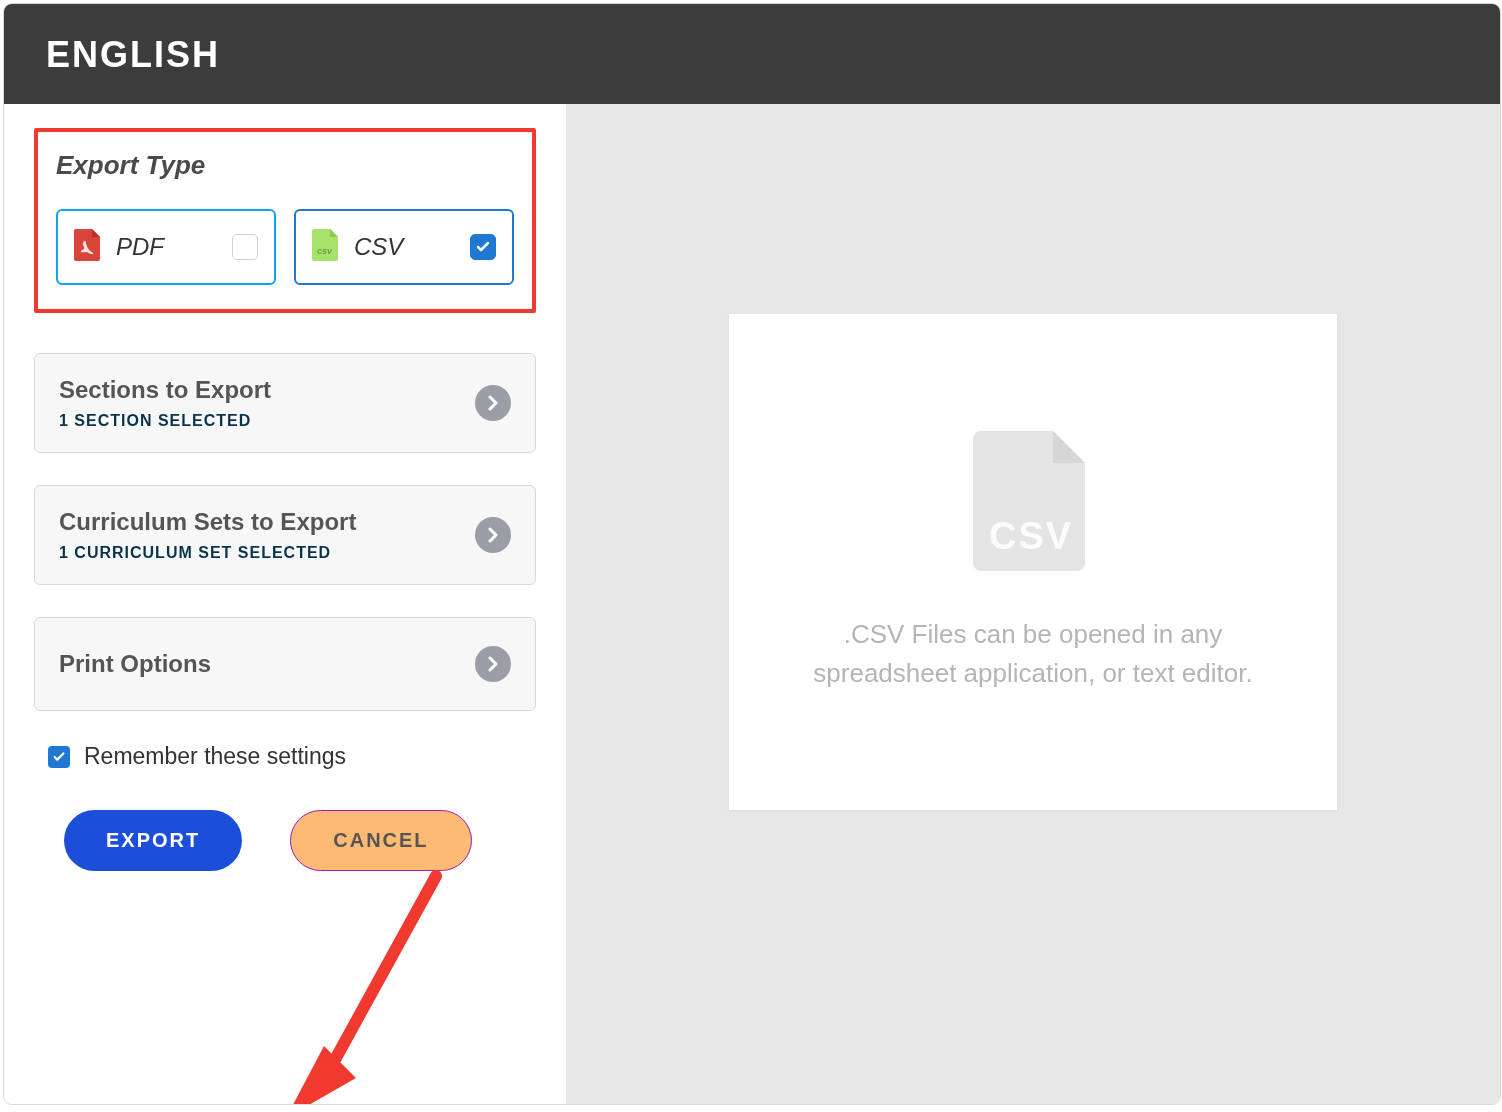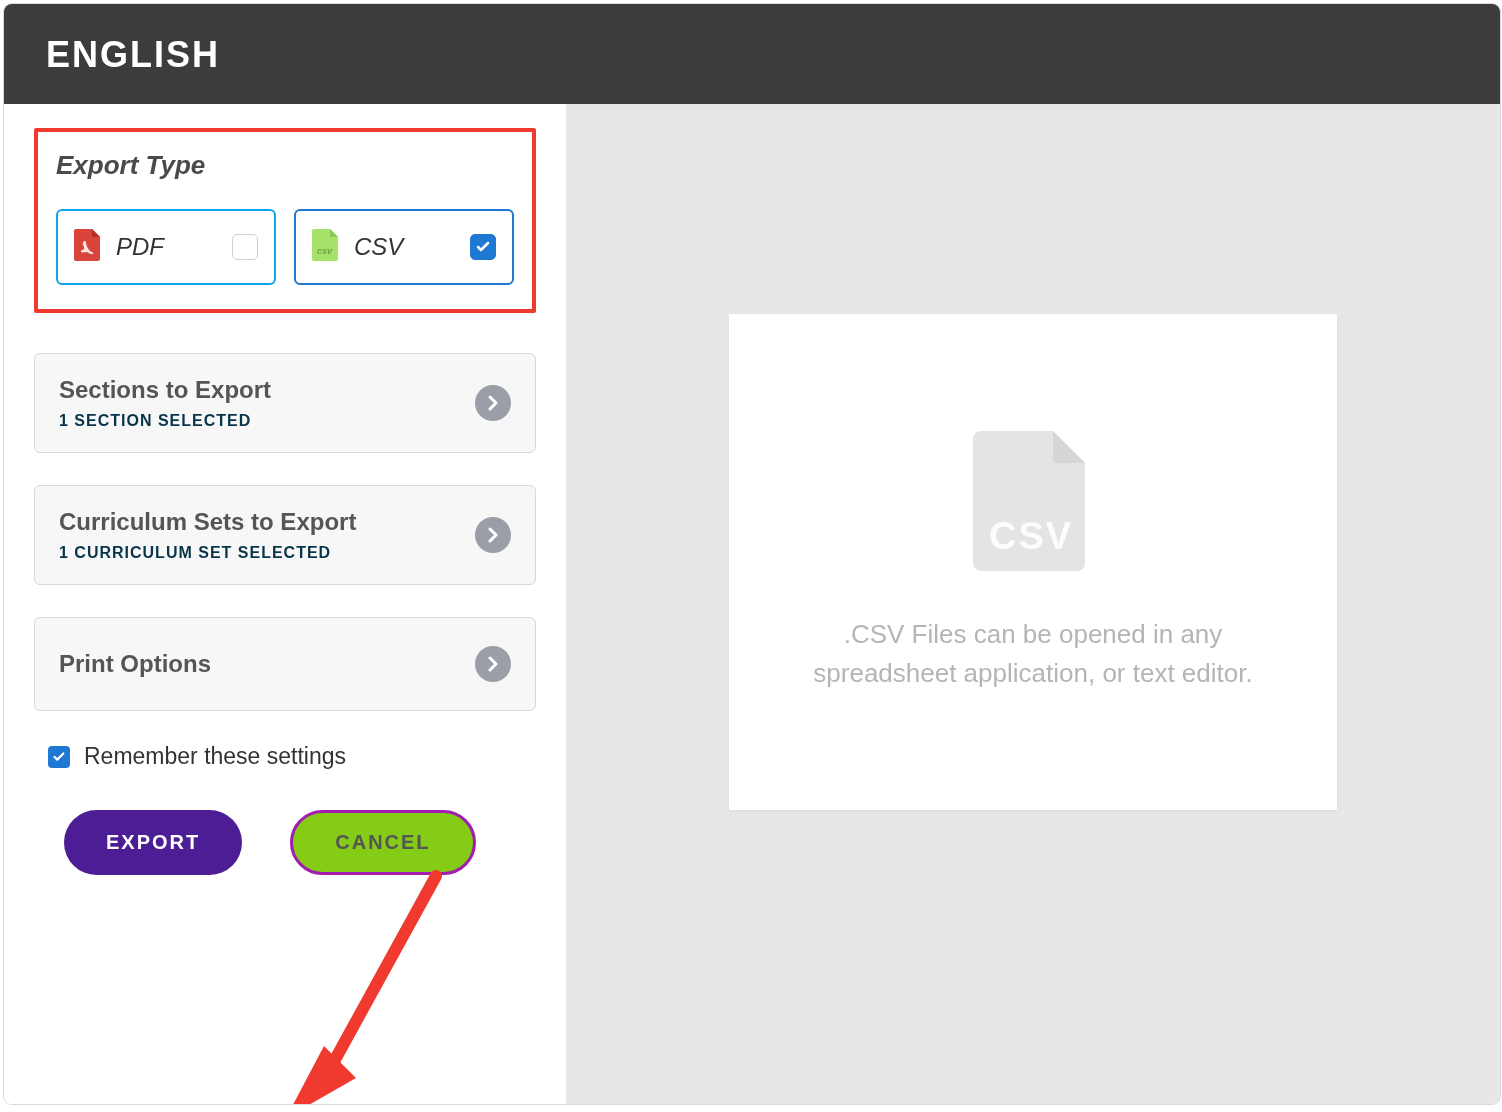--- a/index.html
+++ b/index.html
@@ -176,28 +176,28 @@
 .btn {
   border-radius: 40px;
   padding: 18px 42px;
   font-size: 20px;
   letter-spacing: 2px;
   font-weight: 700;
   cursor: pointer;
   border: none;
 }
 .btn-primary {
-  background: #4c1d95;
+  background: #1d4ed8;
   color: #fff;
   text-align: right;
 }
 .btn-secondary {
-  background: #84cc16;
+  background: #fdba74;
   color: #555;
-  border: 3px solid #a21caf;
+  border: 1px solid #a21caf;
 }
 
 .preview-card {
   width: 608px;
   height: 496px;
   background: #fff;
   box-shadow: 0 1px 3px rgba(0,0,0,0.06);
   display: flex;
   flex-direction: column;
   align-items: center;

